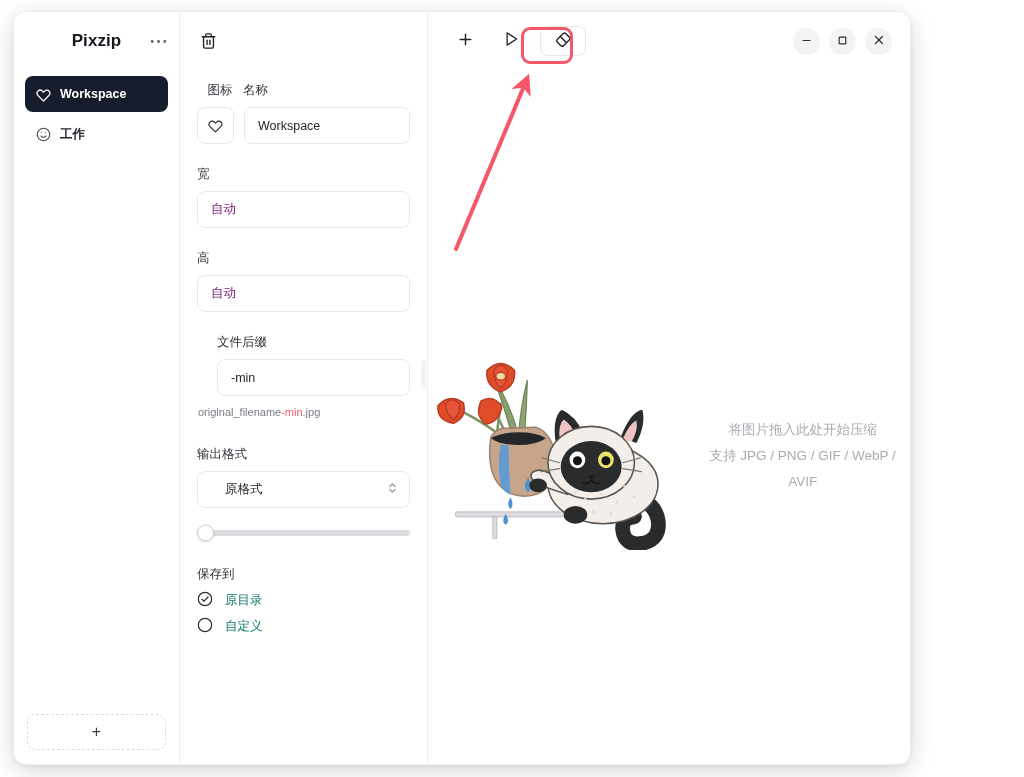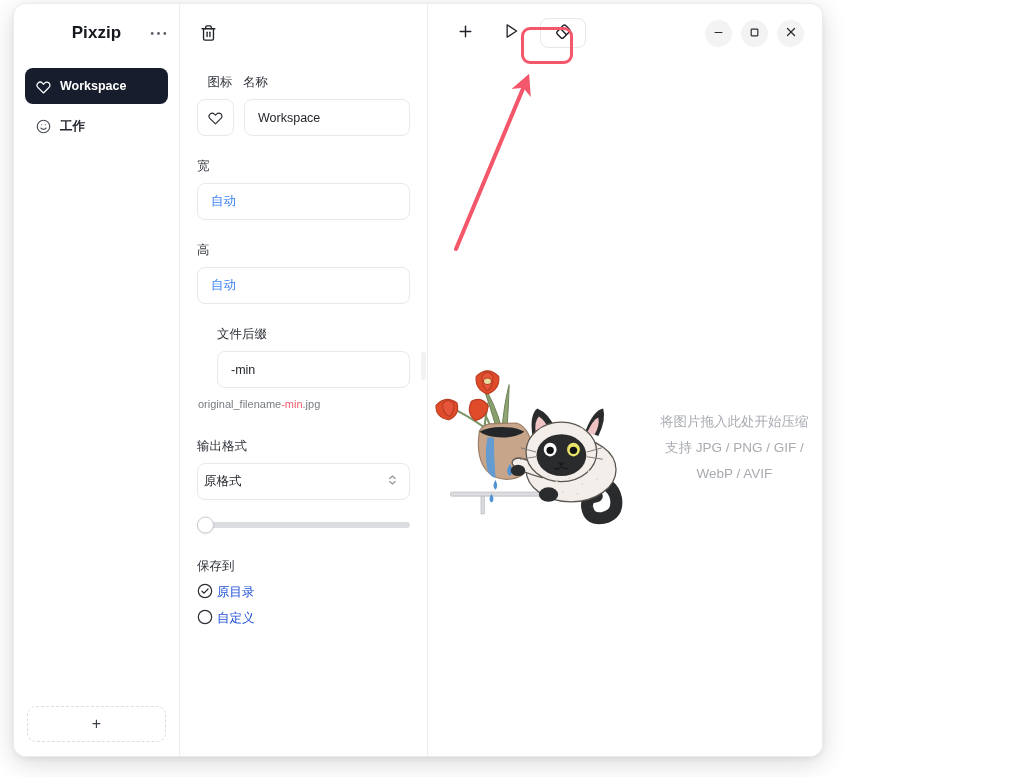--- a/index.html
+++ b/index.html
@@ -7,22 +7,22 @@
     margin: 0; padding: 0;
     width: 1024px; height: 777px;
     background: #ffffff;
     font-family: "Liberation Sans", "DejaVu Sans", sans-serif;
     overflow: hidden;
   }
 
   
   #app-window {
     position: absolute;
-    left: 14px; top: 4px;
-    width: 808px; height: 752px;
+    left: 14px; top: 12px;
+    width: 896px; height: 752px;
     background: #ffffff;
     border-radius: 12px;
     box-shadow: 0 0 0 1px #ececec, 0 6px 26px rgba(0,0,0,0.16), 0 2px 6px rgba(0,0,0,0.07);
     overflow: hidden;
     display: flex;
   }
 
   
   #sidebar {
     width: 166px;
@@ -131,21 +131,21 @@
     height: 37px;
     border: 1px solid #e8e9ea;
     border-radius: 8px;
     background: #fff;
     display: flex;
     align-items: center;
     padding: 0 13px;
     font-size: 12.5px;
     color: #24272d;
   }
-  .input-box.placeholder { color: #3b82f6; }
+  .input-box.placeholder { color: #701a75; }
   .icon-row { display: flex; gap: 10px; margin-bottom: 22px; }
   #icon-picker-button {
     width: 37px; height: 37px;
     flex: 0 0 37px;
     border: 1px solid #e8e9ea;
     border-radius: 8px;
     display: flex; align-items: center; justify-content: center;
     cursor: pointer;
     background: #fff;
   }
@@ -159,21 +159,21 @@
   }
   #suffix-hint .hl { color: #f15b6c; }
   #format-select {
     height: 37px;
     border: 1px solid #e8e9ea;
     border-radius: 8px;
     background: #fff;
     display: flex;
     align-items: center;
     justify-content: space-between;
-    padding: 0 11px 0 6px;
+    padding: 0 11px 0 27px;
     font-size: 12.5px;
     color: #24272d;
     cursor: pointer;
   }
   #slider-track {
     position: relative;
     height: 6px;
     border-radius: 4px;
     background: #dcdde0;
     margin: 15px 0 0 0;
@@ -186,24 +186,24 @@
     border-radius: 50%;
     background: #ffffff;
     border: 1px solid #c9cbcf;
     box-shadow: 0 1px 2px rgba(0,0,0,0.09);
     cursor: pointer;
   }
   #save-to-group { margin-top: 30px; }
   .radio-row {
     display: flex;
     align-items: center;
-    gap: 4px;
+    gap: 12px;
     margin-bottom: 7px;
     font-size: 12.5px;
-    color: #1d4ed8;
+    color: #0f766e;
     cursor: pointer;
   }
   #settings-scrollbar {
     position: absolute;
     right: 1px;
     top: 348px;
     width: 5px;
     height: 28px;
     border-radius: 3px;
     background: #f2f2f3;

